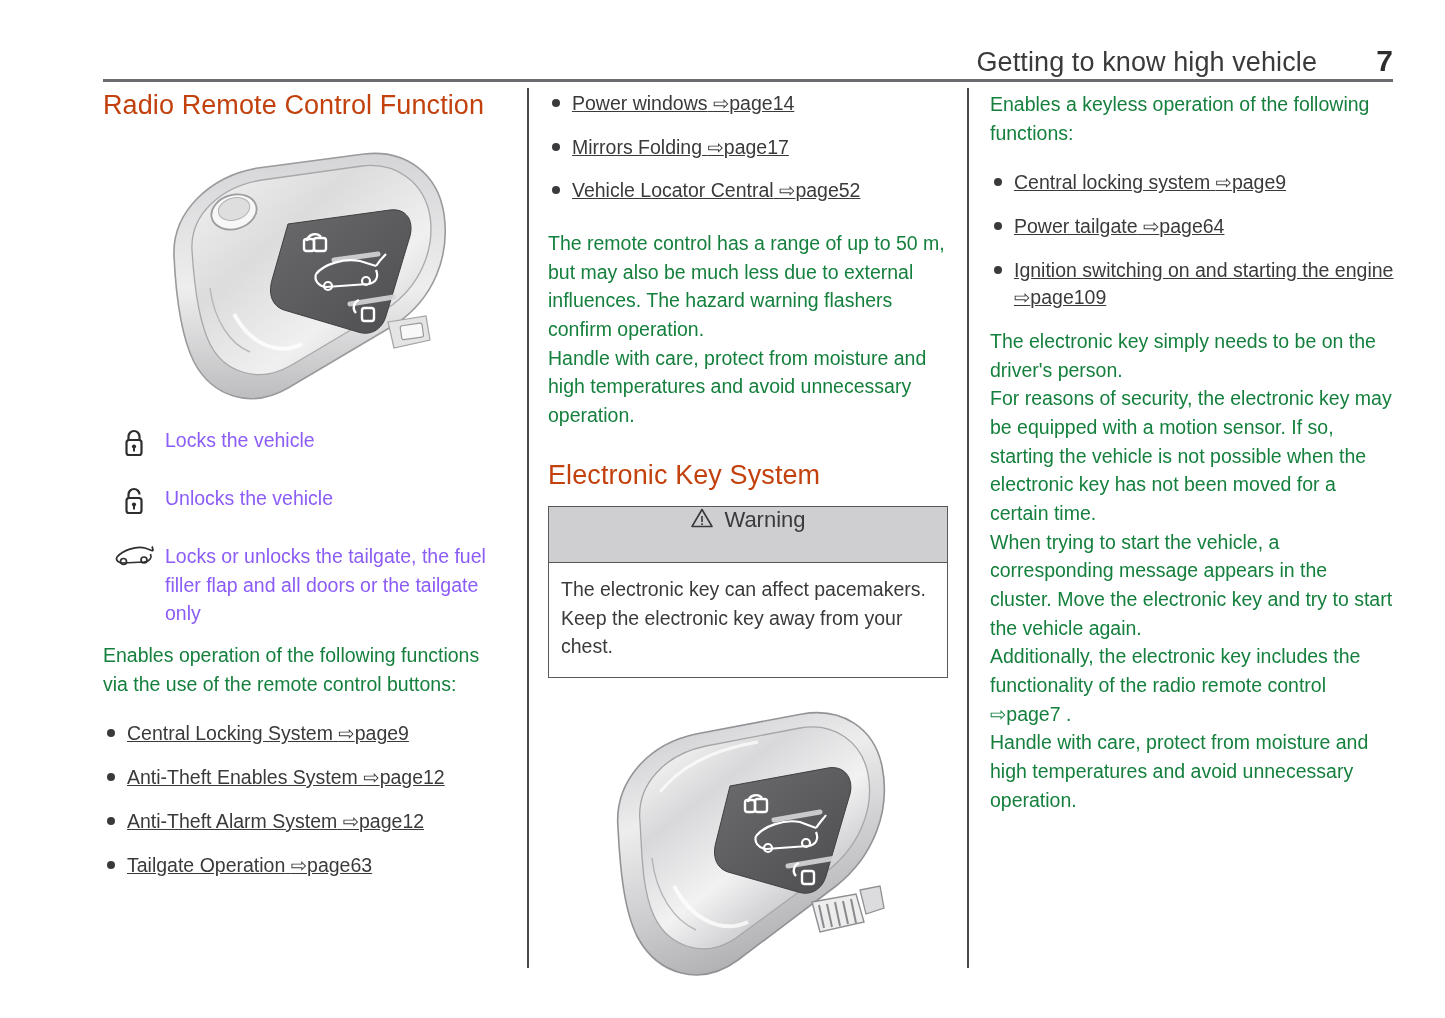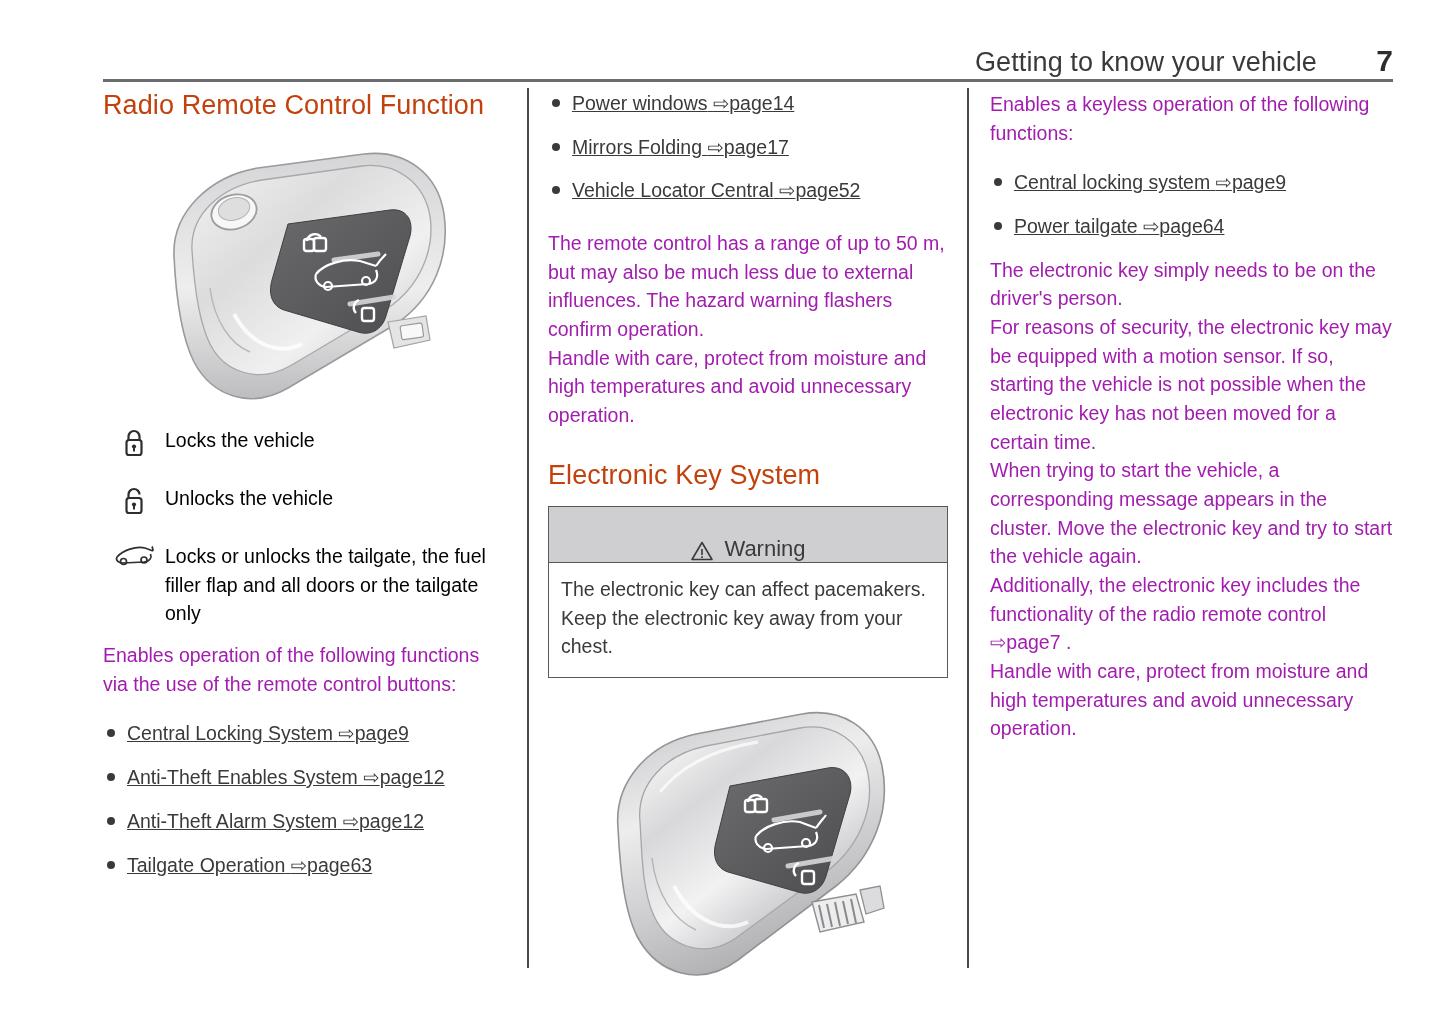--- a/index.html
+++ b/index.html
@@ -61,21 +61,21 @@
   h1.section-title {
     font-size: 27px;
     font-weight: 400;
     color: #c2410c;
     line-height: 1.42;
     letter-spacing: 0.1px;
   }
   .body-text {
     font-size: 19.5px;
     line-height: 1.47;
-    color: #a21caf;
+    color: #15803d;
   }
   .body-text .para { margin: 0; }
 
   ul.bullets { list-style: none; text-decoration: underline; }
   ul.bullets li {
     position: relative;
     padding-left: 24px;
     font-size: 19.5px;
     line-height: 1.42;
     color: #3a3a3c;
@@ -101,36 +101,36 @@
   .legend-row:last-child { margin-bottom: 0; }
   .legend-icon {
     flex: 0 0 62px;
     display: flex;
     justify-content: center;
     padding-top: 2px;
   }
   .legend-text {
     font-size: 19.5px;
     line-height: 1.45;
-    color: #000000;
+    color: #8b5cf6;
     flex: 1;
   }
 
   
   .warning-box {
     border: 1.5px solid #58585c;
     width: 400px;
     margin-top: 12px;
   }
   .warning-head {
     background: #cfcfd1;
     border-bottom: 1.5px solid #58585c;
     height: 56px;
     display: flex;
-    align-items: flex-end;
+    align-items: flex-start;
     justify-content: center;
     gap: 10px;
   }
   .warning-head .wtitle {
     font-size: 22px;
     color: #3a3a3c;
   }
   .warning-body {
     padding: 12px 12px 16px 12px;
     font-size: 19.5px;
@@ -141,21 +141,21 @@
   
   .key-figure { display: flex; justify-content: center; }
   svg { display: block; }
 </style>
 </head>
 <body>
 
 <div class="page">
 
   <div class="header">
-    <div class="header-title">Getting to know your vehicle</div>
+    <div class="header-title">Getting to know high vehicle</div>
     <div class="header-pageno">7</div>
   </div>
 
   <div class="divider div-1"></div>
   <div class="divider div-2"></div>
 
   <div class="col col-left">
 
     <h1 class="section-title">Radio Remote Control Function</h1>
 
@@ -408,20 +408,24 @@
 
     <ul class="bullets" style="margin-top:22px;">
       <li>
         <span class="dot"></span><span>Central locking system</span>
         <span class="arrow">⇨</span><span>page9</span>
       </li>
       <li>
         <span class="dot"></span><span>Power tailgate</span>
         <span class="arrow">⇨</span><span>page64</span>
       </li>
+      <li>
+        <span class="dot"></span><span>Ignition switching on and starting the engine</span>
+        <span class="arrow">⇨</span><span>page109</span>
+      </li>
     </ul>
 
     <div class="body-text" style="margin-top:15px;">
       <p class="para">The electronic key simply needs to be on the driver's person.</p>
       <p class="para">For reasons of security, the electronic key may be equipped with a motion sensor. If so, starting the vehicle is not possible when the electronic key has not been moved for a certain time.</p>
       <p class="para">When trying to start the vehicle, a corresponding message appears in the cluster. Move the electronic key and try to start the vehicle again.</p>
       <p class="para">Additionally, the electronic key includes the functionality of the radio remote control ⇨page7 .</p>
       <p class="para">Handle with care, protect from moisture and high temperatures and avoid unnecessary operation.</p>
     </div>
   </div>

